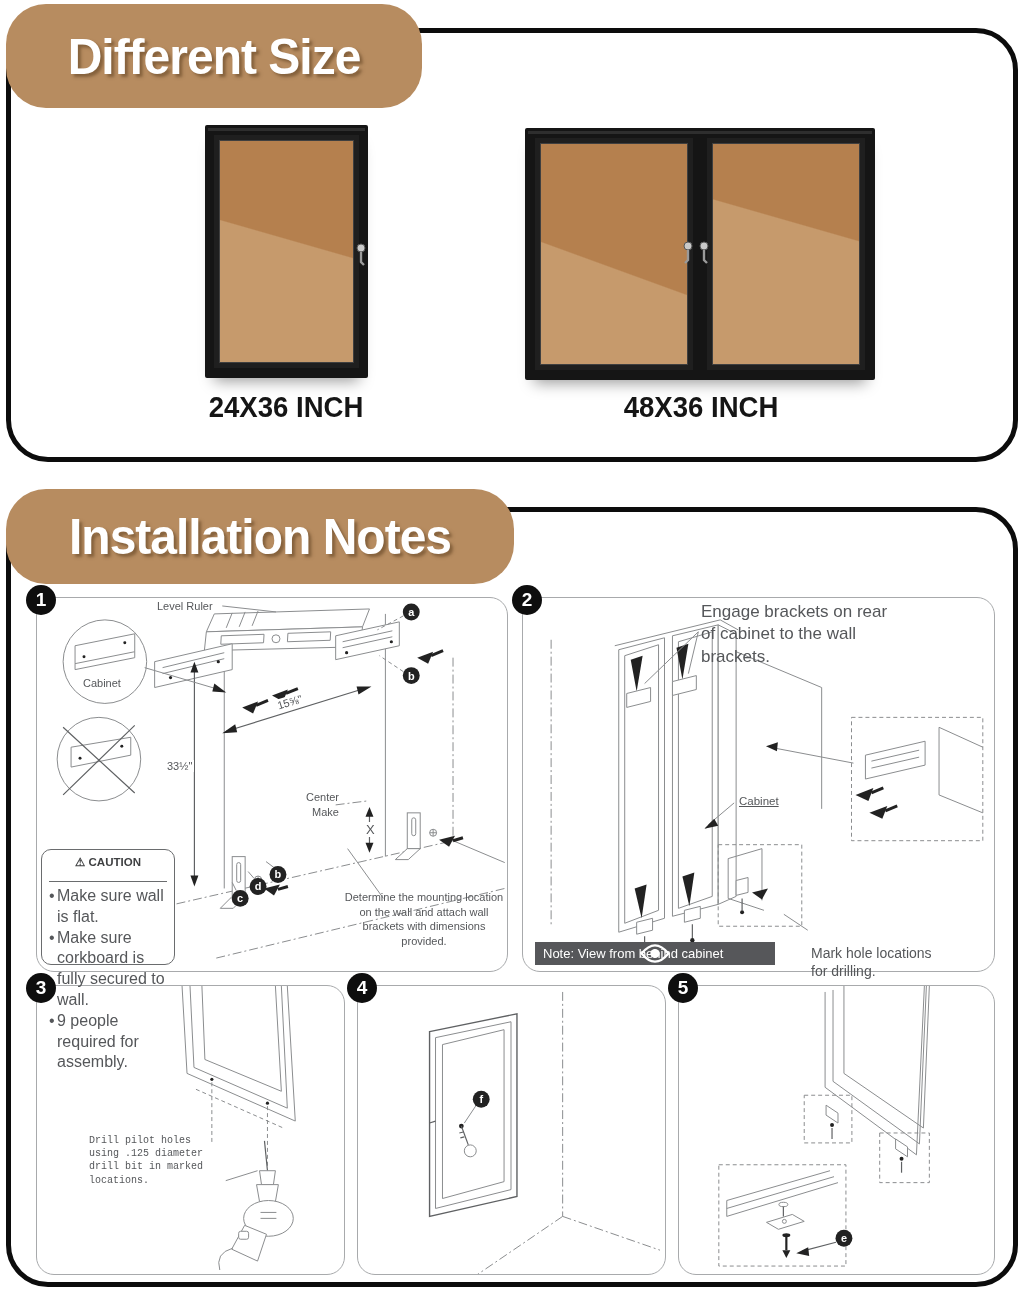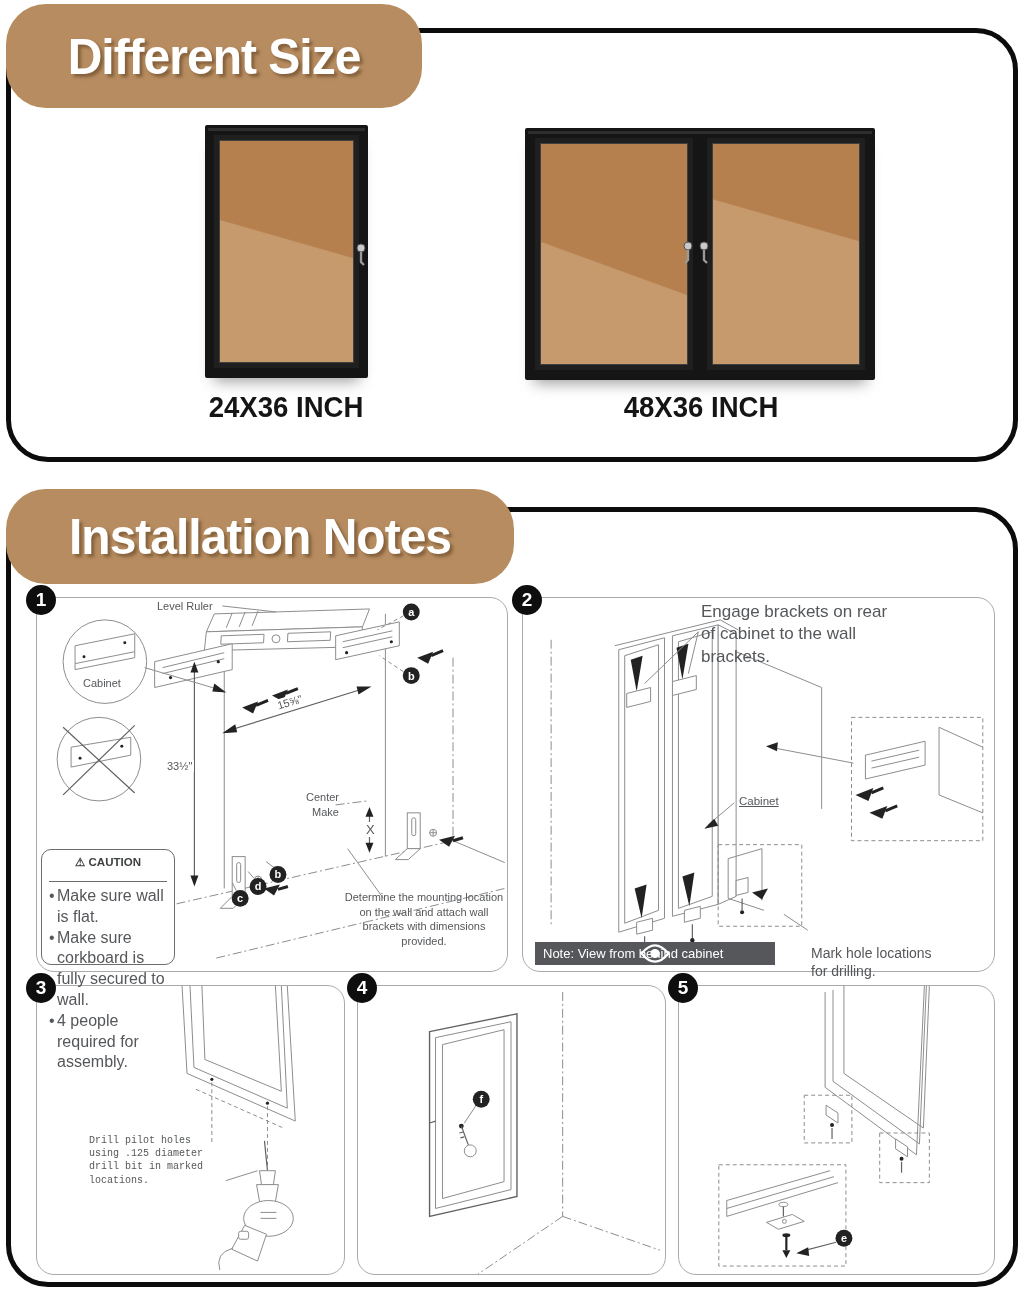--- a/index.html
+++ b/index.html
@@ -210,21 +210,21 @@
     <div class="dlabel" style="left:258px;top:192px;width:44px;text-align:right;">Center Make</div>
     <div class="dim" style="left:327px;top:224px;font-size:13px;">X</div>
     <div class="caution">
       <div class="caution-title">
         <span>⚠</span>
         <span>CAUTION</span>
       </div>
       <ul>
         <li>Make sure wall is flat.</li>
         <li>Make sure corkboard is fully secured to wall.</li>
-        <li>4 people required for assembly.</li>
+        <li>9 people required for assembly.</li>
       </ul>
     </div>
     <div class="dlabel" style="left:307px;top:292px;width:160px;text-align:center;">Determine the mounting location on the wall and attach wall brackets with dimensions provided.</div>
   </div>
 
   <div class="step" id="step2">
     <div class="num-badge">2</div>
     <svg viewBox="0 0 473 375">
       <path class="ln dd" d="M28,42 V330"></path>
 

